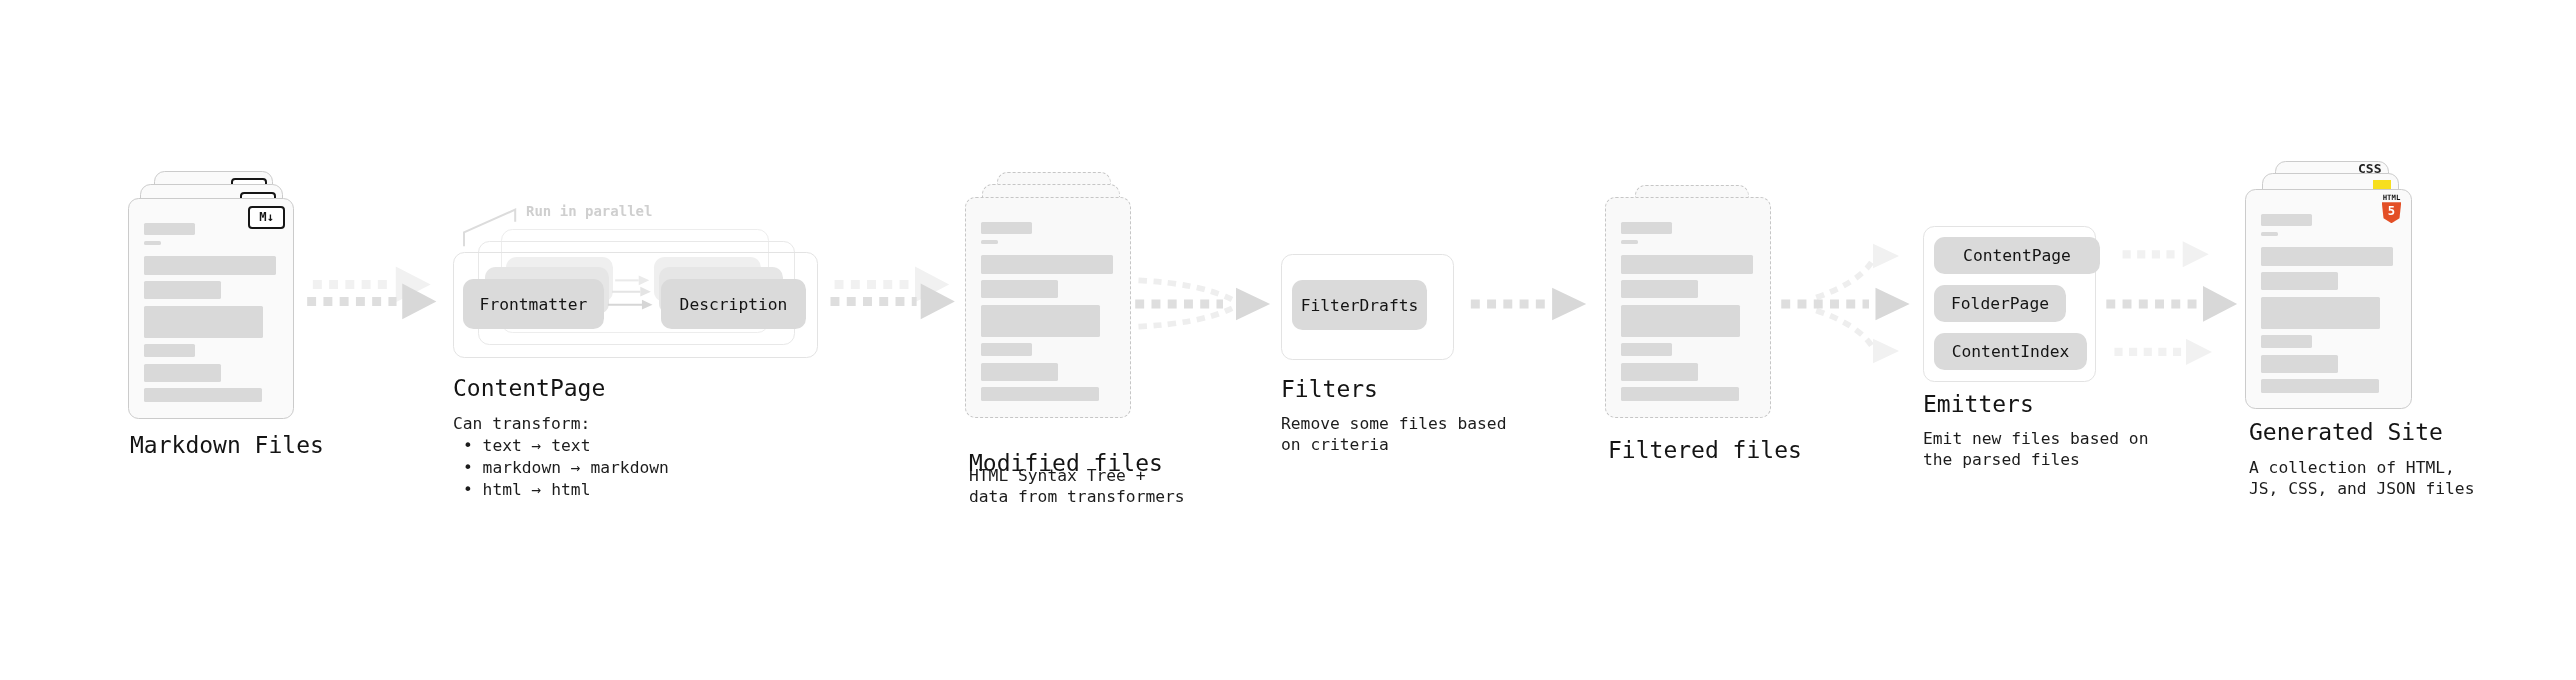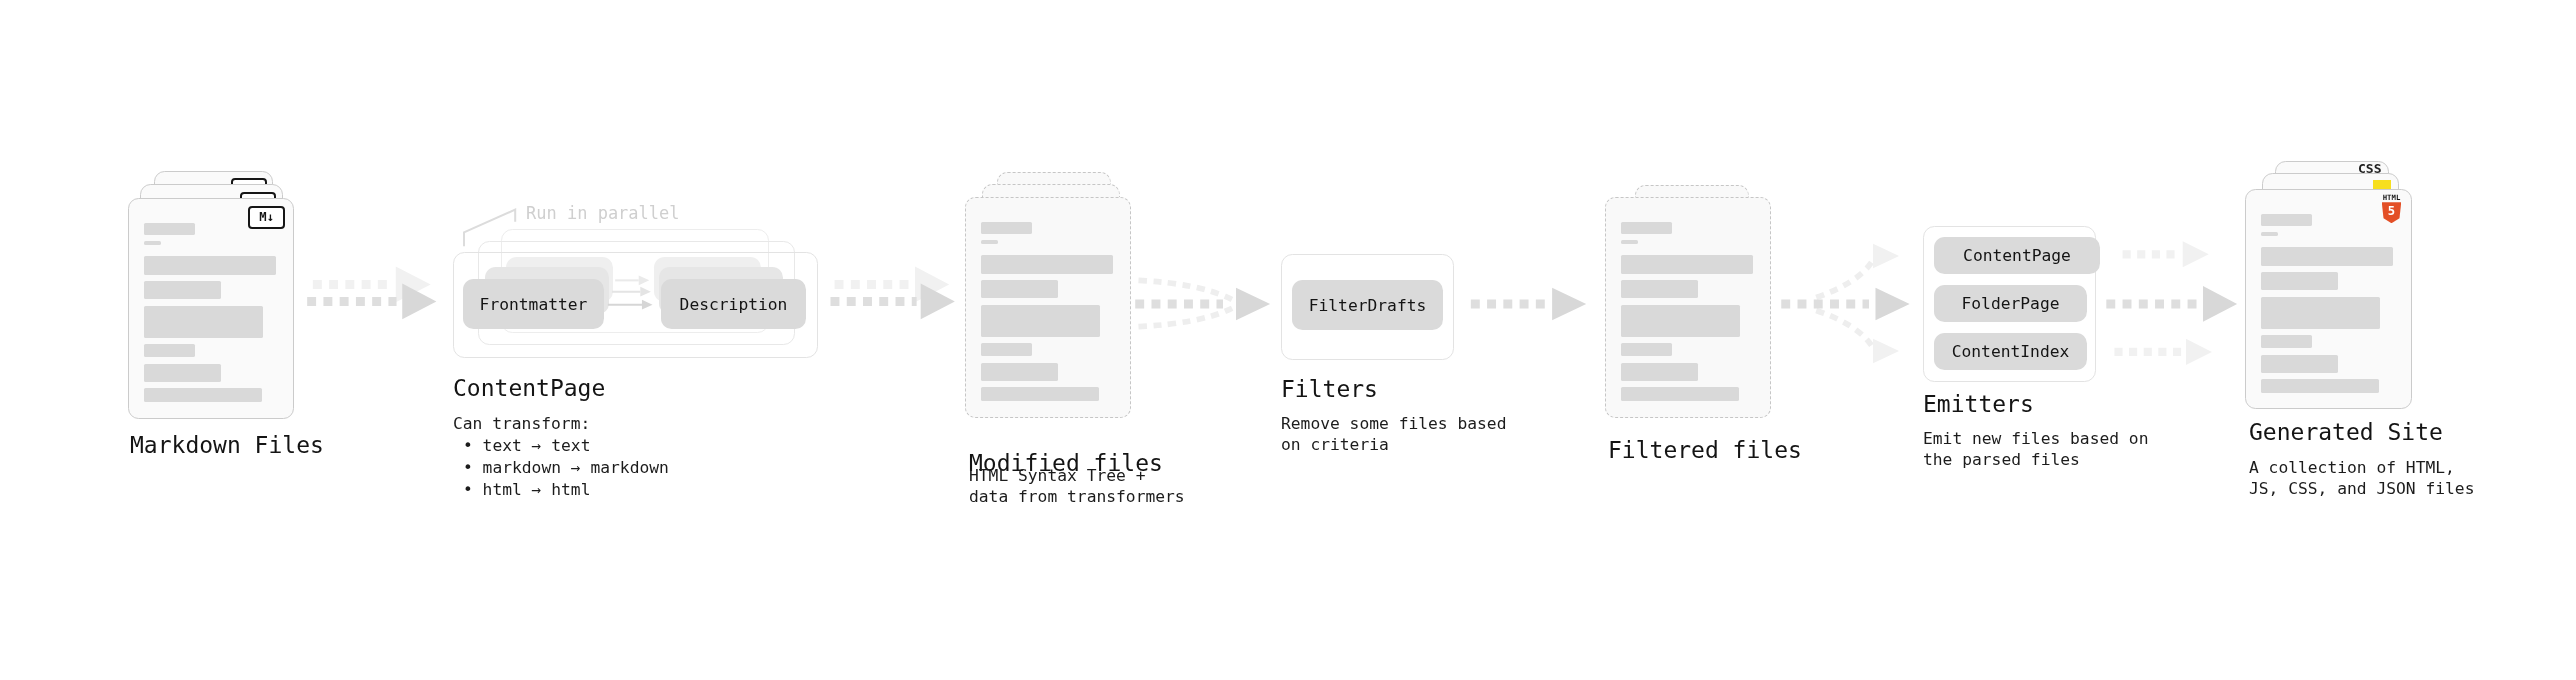--- a/index.html
+++ b/index.html
@@ -12,21 +12,21 @@
   .doc.dashed{border:1.6px dashed #c6c6c6;background:#f9f9f9;}
   .doc-lines{position:absolute;left:15.4px;top:24.4px;width:138px;}
   .bar{background:#d9d9d9;border-radius:1.6px;}
   
   .md-icon{position:absolute;width:32.5px;height:18.7px;border:2.4px solid #161616;border-radius:4.1px;
     background:#fff;color:#161616;font-weight:bold;font-size:12.2px;line-height:18.7px;text-align:center;}
   
   .label{position:absolute;font-size:23px;font-weight:500;color:#141414;white-space:pre;}
   .caption{position:absolute;font-size:16.3px;line-height:21px;color:#1c1c1c;white-space:pre;}
   .bullet{position:absolute;font-size:16.3px;color:#1c1c1c;white-space:pre;}
-  .annotation{position:absolute;font-size:17px;color:#cfcfcf;white-space:pre;}
+  .annotation{position:absolute;font-size:14px;color:#cfcfcf;white-space:pre;font-weight:bold;}
   
   .tbox{position:absolute;border:1.6px solid #e3e3e3;border-radius:11.4px;box-sizing:border-box;background:transparent;}
   .tbox.l1{border-color:#e8e8e8;} .tbox.l2{border-color:#ededed;}
   .pill{position:absolute;background:#dadada;border-radius:10.6px;display:flex;align-items:center;justify-content:center;
     font-size:16.3px;color:#141414;white-space:pre;}
   .pill.ghost1{background:#e6e6e6;} .pill.ghost2{background:#efefef;}
   
   .css-icon{position:absolute;text-align:center;}
   .css-icon .css-txt{font-size:13px;font-weight:bold;color:#222;line-height:7.3px;letter-spacing:0;}
   .css-icon .css-bar{width:14.6px;height:3.3px;background:#2965f1;margin:0.8px auto 0;}
@@ -96,21 +96,21 @@
         <div class="bar" style="width: 51px; height: 13px; margin-bottom: 7.3px;"></div>
         <div class="bar" style="width: 77px; height: 18px; margin-bottom: 5.7px;"></div>
         <div class="bar" style="width: 118px; height: 14px; margin-bottom: 0px;"></div>
       </div>
   </div>
   <div class="label" style="left:969px;top:430px;margin-top:20px;">Modified files</div>
   <div class="caption" style="left:969px;top:465px;">HTML Syntax Tree +
 data from transformers</div>
 
   <div class="tbox" style="left:1281px;top:254px;width:173px;height:106px;"></div>
-  <div class="pill" style="left:1292px;top:280px;width:151px;height:50px;">FilterDrafts</div>
+  <div class="pill" style="left:1292px;top:280px;width:135px;height:50px;">FilterDrafts</div>
   <div class="label" style="left:1281px;top:376px;">Filters</div>
   <div class="caption" style="left:1281px;top:413px;">Remove some files based
 on criteria</div>
 
   <div class="doc dashed" style="left:1635px;top:185px;width:114px;height:81px;"></div>
   <div class="doc dashed" style="left:1605px;top:197px;width:166px;height:221px;">
     <div class="doc-lines">
         <div class="bar" style="width: 51px; height: 11.4px; margin-bottom: 6.5px;"></div>
         <div class="bar" style="width: 17px; height: 4.1px; margin-bottom: 10.6px;"></div>
         <div class="bar" style="width: 132px; height: 18.7px; margin-bottom: 6.5px;"></div>
@@ -118,21 +118,21 @@
         <div class="bar" style="width: 119px; height: 32px; margin-bottom: 6.5px;"></div>
         <div class="bar" style="width: 51px; height: 13px; margin-bottom: 7.3px;"></div>
         <div class="bar" style="width: 77px; height: 18px; margin-bottom: 5.7px;"></div>
         <div class="bar" style="width: 118px; height: 14px; margin-bottom: 0px;"></div>
       </div>
   </div>
   <div class="label" style="left:1608px;top:429px;margin-top:8px;">Filtered files</div>
 
   <div class="tbox" style="left:1923px;top:226px;width:173px;height:156px;"></div>
   <div class="pill" style="left:1934px;top:237px;width:166px;height:37px;">ContentPage</div>
-  <div class="pill" style="left:1934px;top:285px;width:153px;height:37px;">FolderPage</div>
+  <div class="pill" style="left:1934px;top:285px;width:132px;height:37px;">FolderPage</div>
   <div class="pill" style="left:1934px;top:333px;width:153px;height:37px;">ContentIndex</div>
   <div class="label" style="left:1923px;top:391px;">Emitters</div>
   <div class="caption" style="left:1923px;top:428px;">Emit new files based on
 the parsed files</div>
 
   <div class="doc" style="left:2275px;top:161px;width:114px;height:89px;">
     <div class="css-icon" style="right:6.5px;top:3.3px;">
       <div class="css-txt">CSS</div>
       <div class="css-bar"></div>
     </div>

